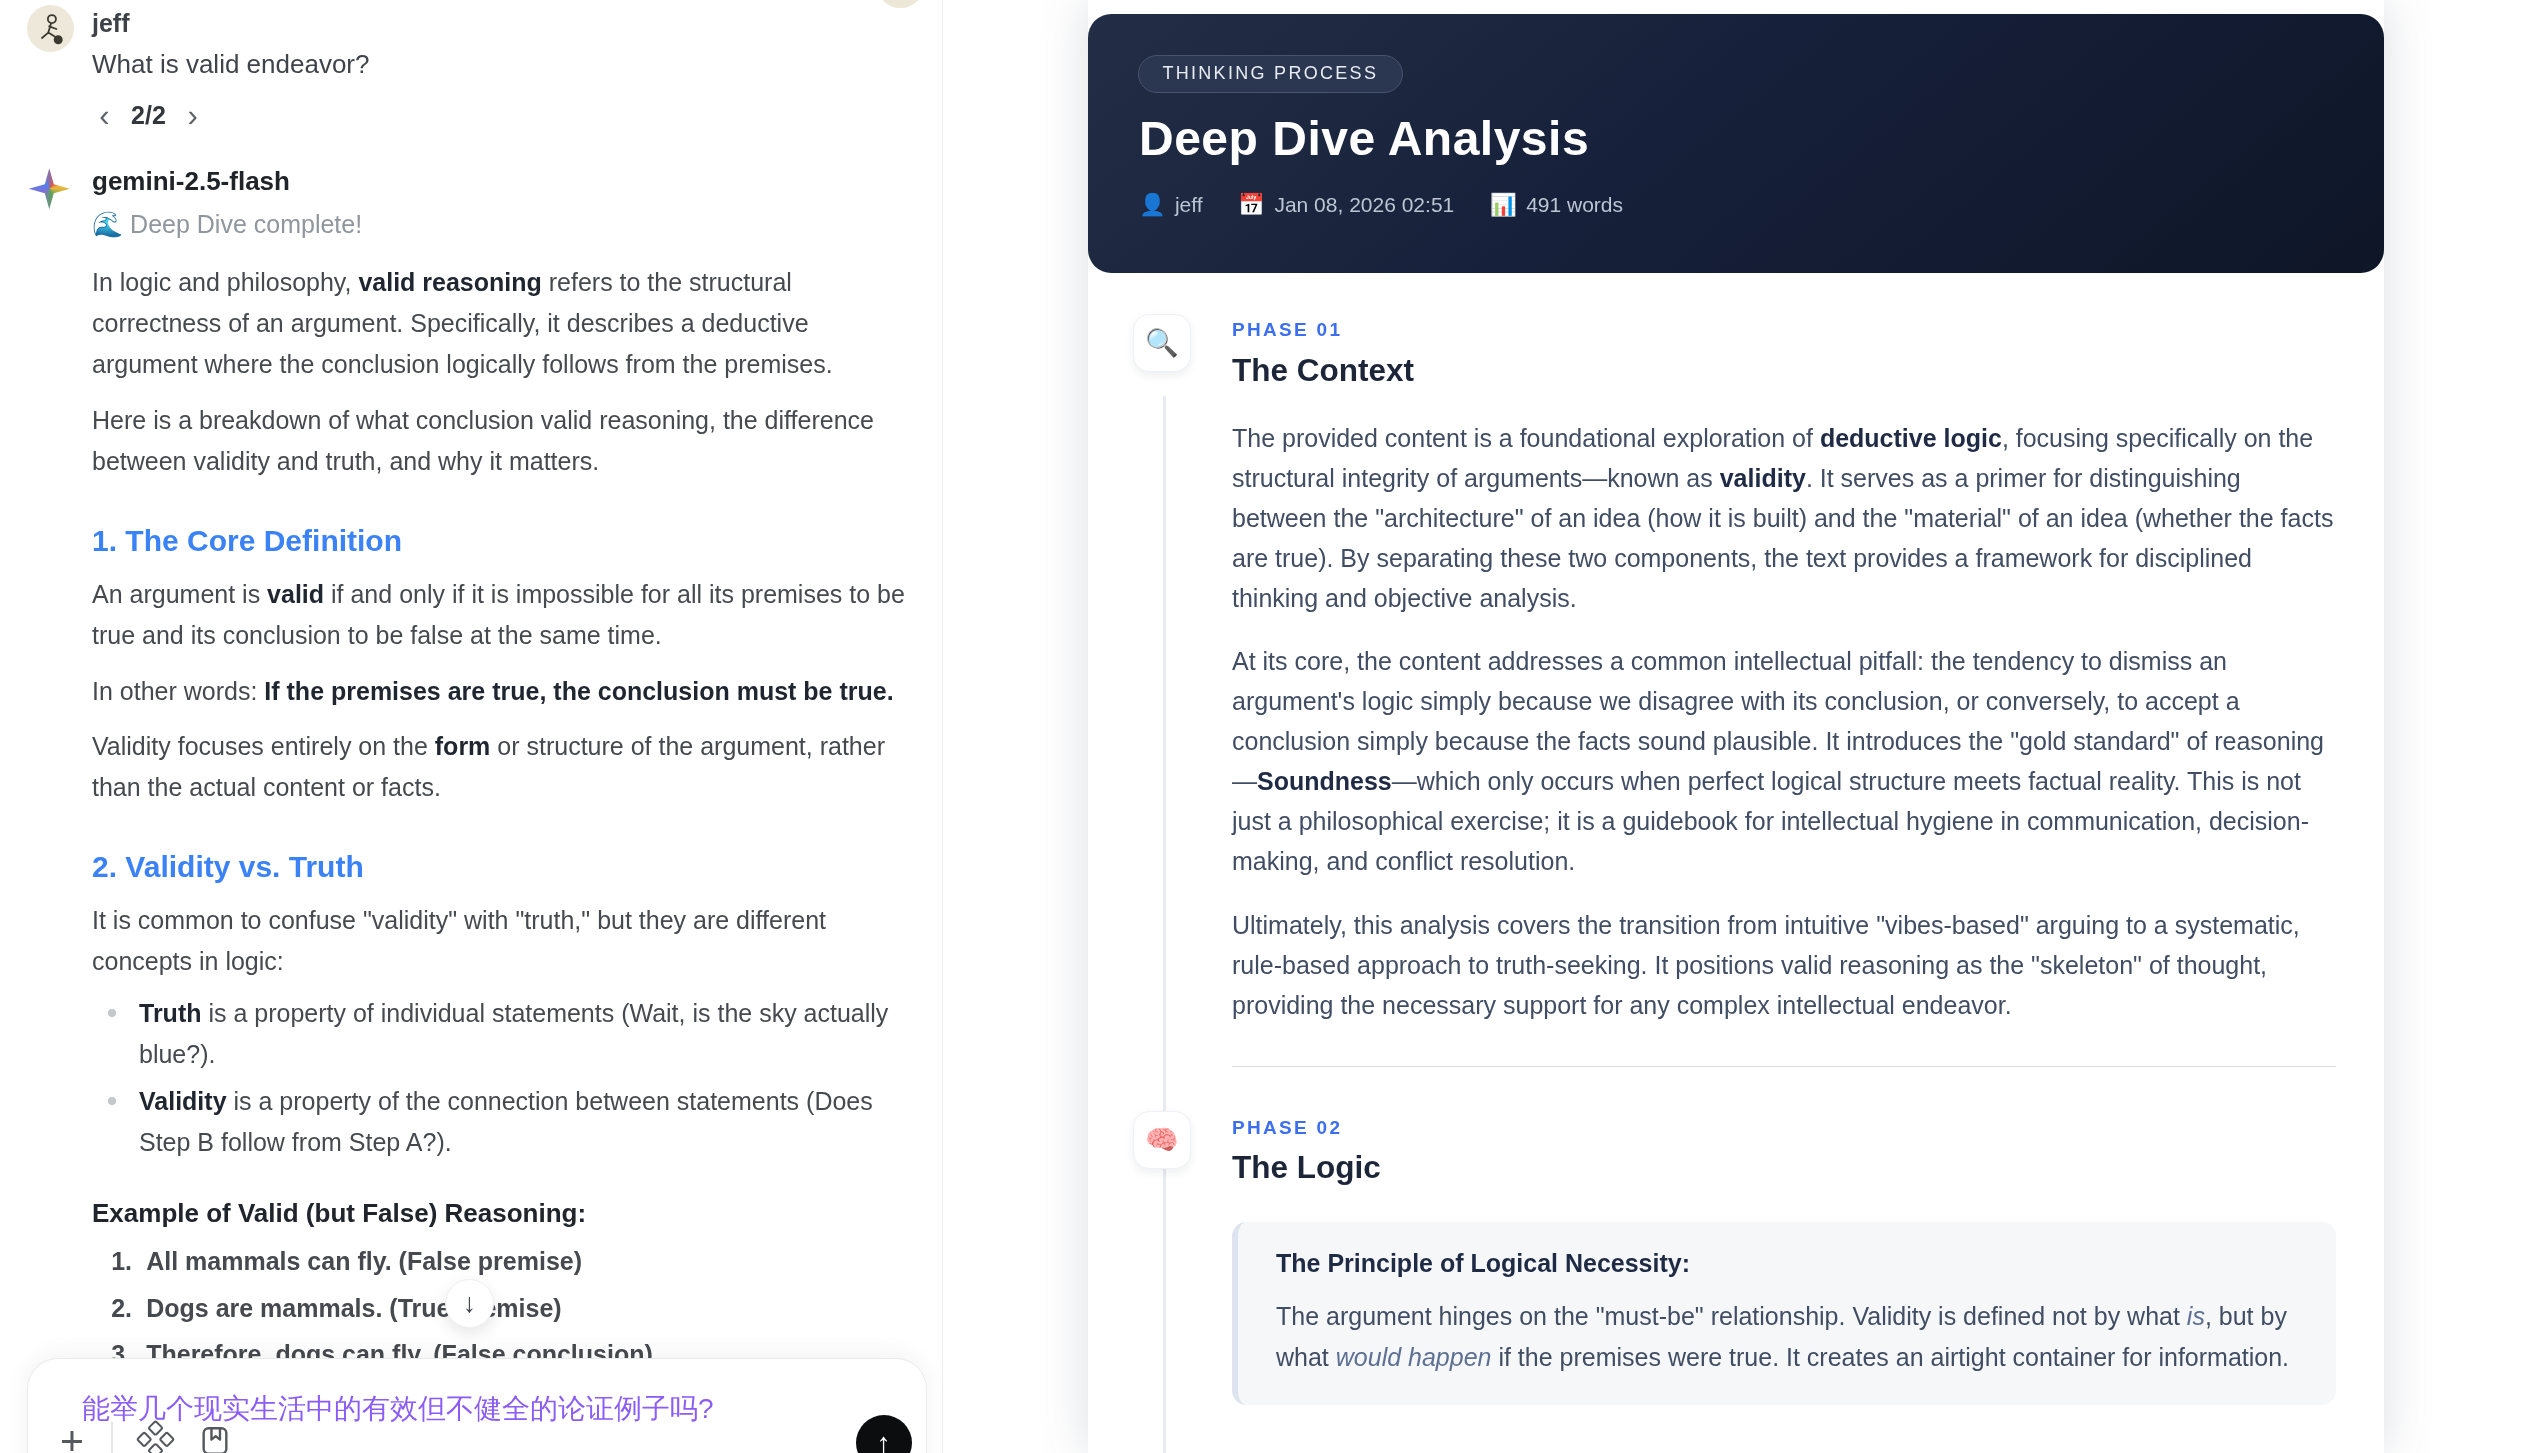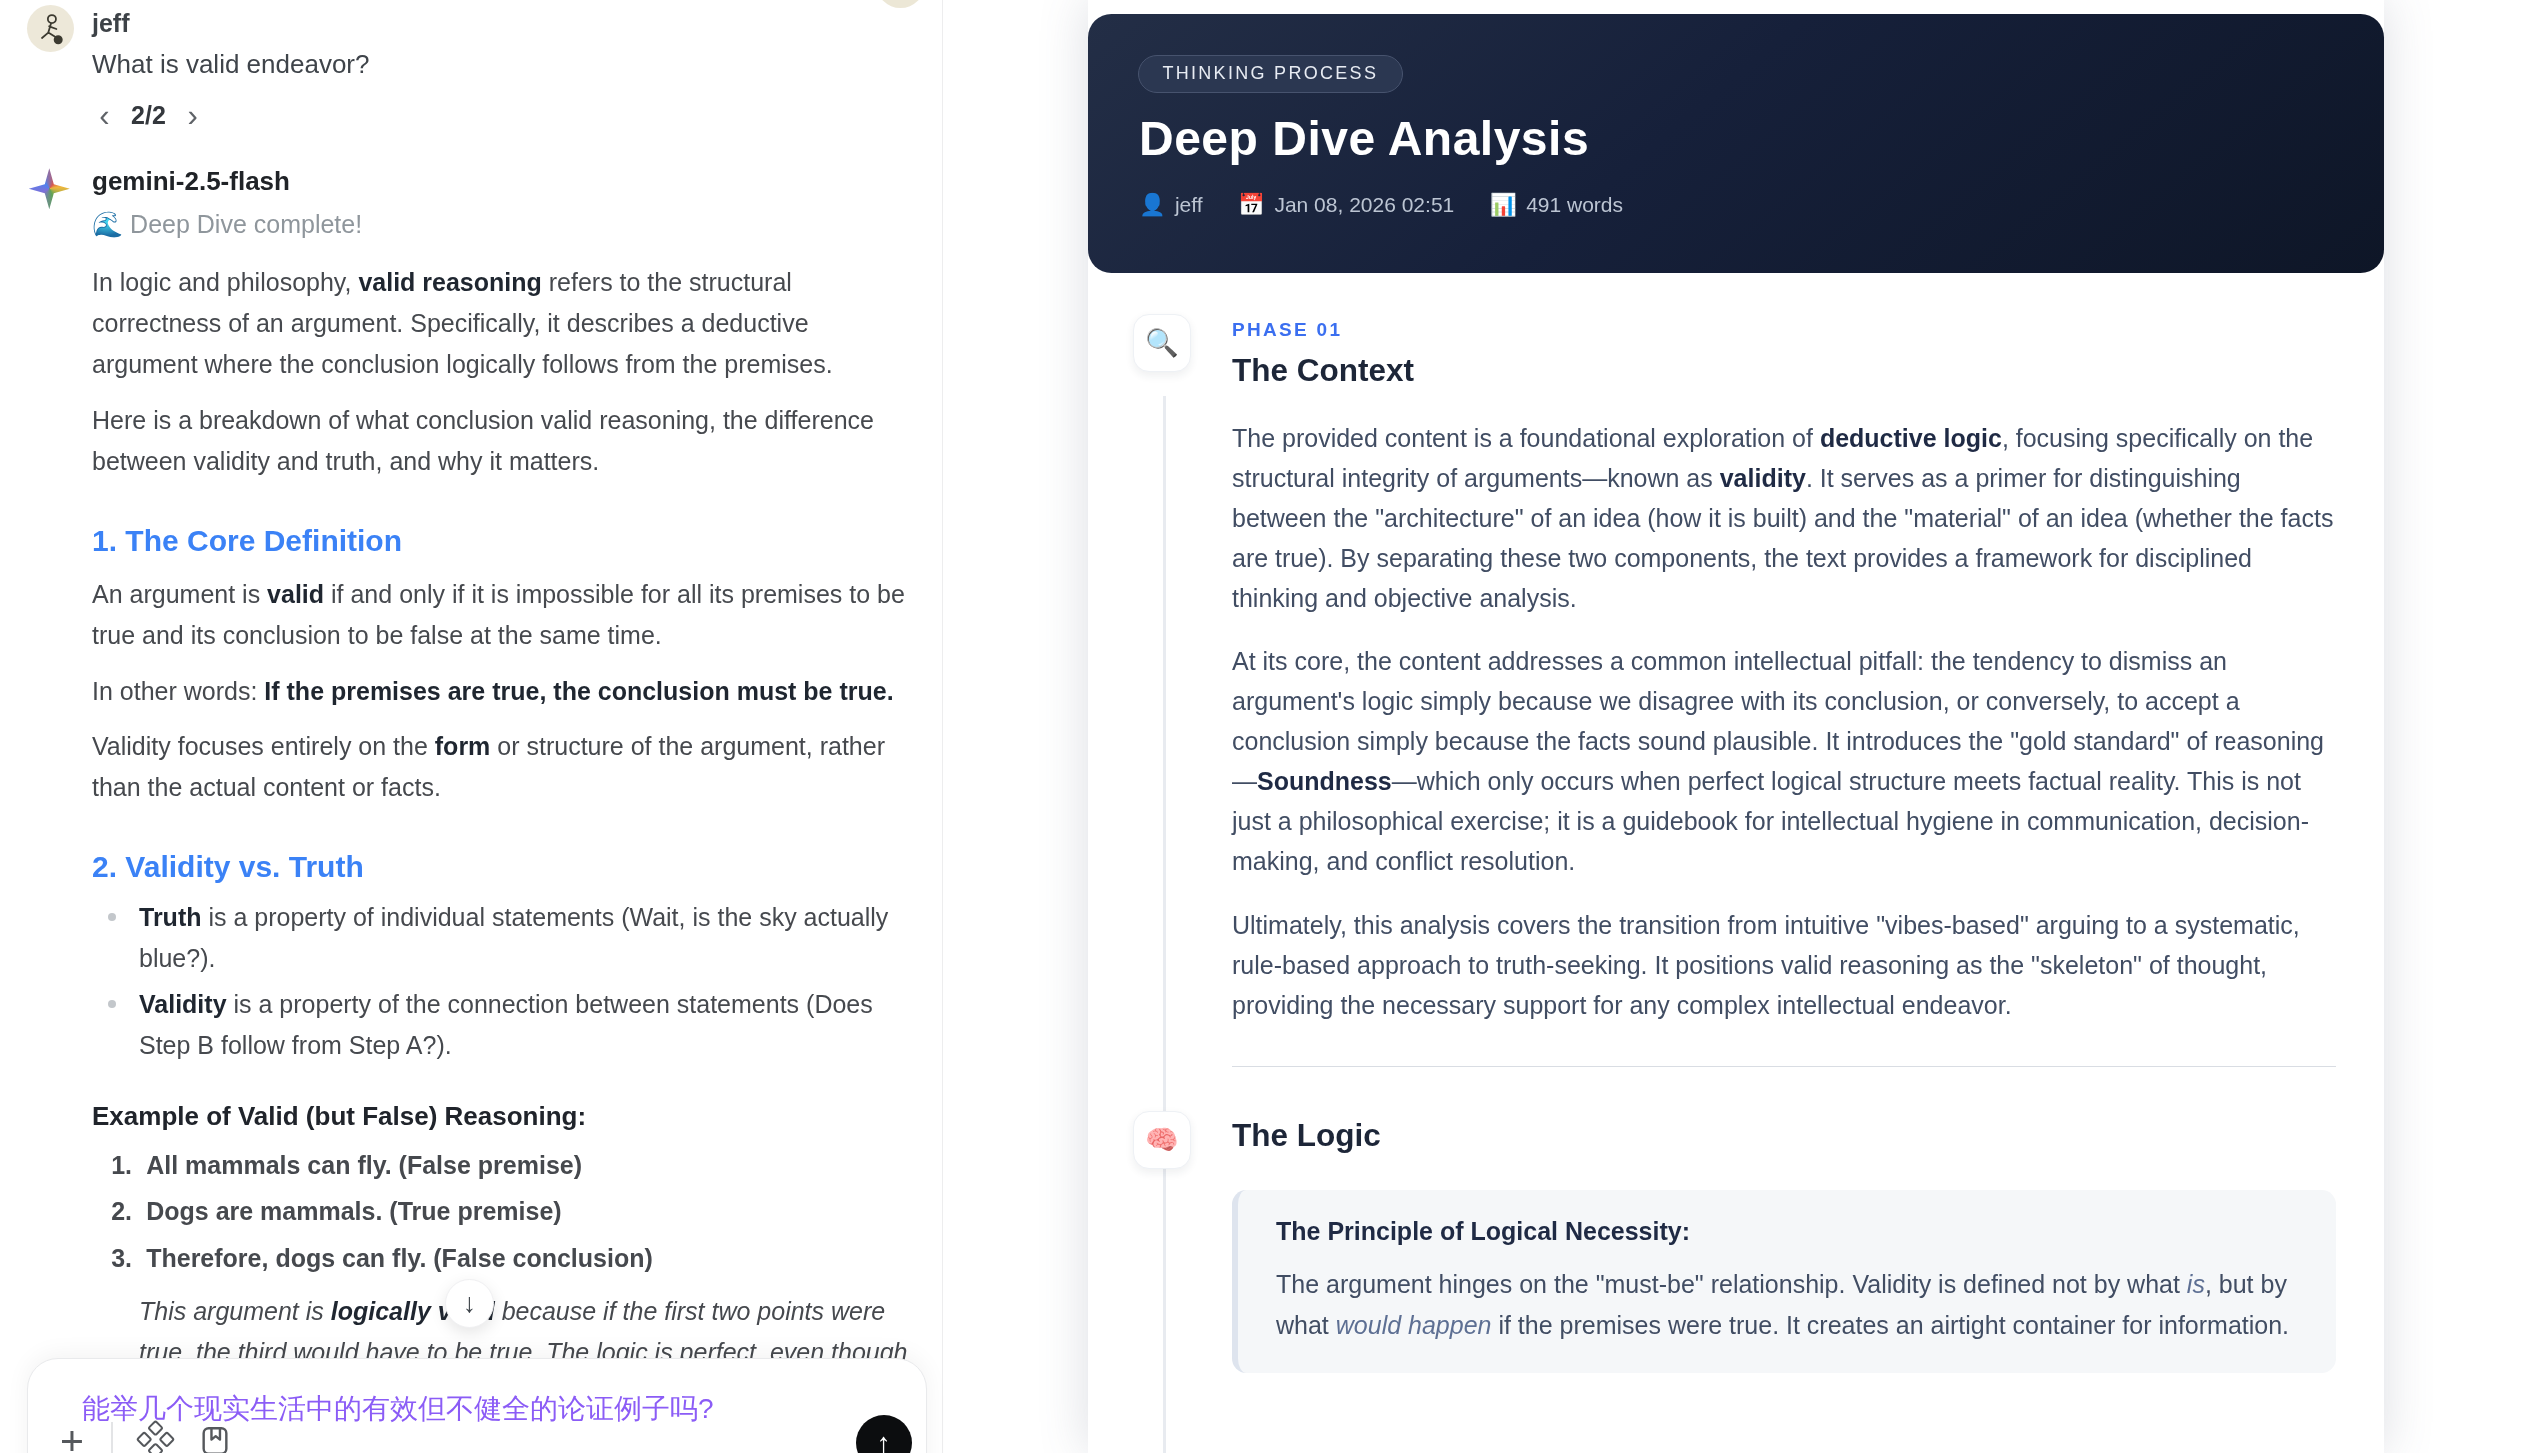--- a/index.html
+++ b/index.html
@@ -140,20 +140,21 @@
       <div class="ai-status">🌊 Deep Dive complete!</div>
 
       <div class="ai-body">
         <p>In logic and philosophy, <b>valid reasoning</b> refers to the structural correctness of an argument. Specifically, it describes a deductive argument where the conclusion logically follows from the premises.</p>
         <p>Here is a breakdown of what conclusion valid reasoning, the difference between validity and truth, and why it matters.</p>
         <h3>1. The Core Definition</h3>
         <p>An argument is <b>valid</b> if and only if it is impossible for all its premises to be true and its conclusion to be false at the same time.</p>
         <p>In other words: <b>If the premises are true, the conclusion must be true.</b></p>
         <p>Validity focuses entirely on the <b>form</b> or structure of the argument, rather than the actual content or facts.</p>
         <h3>2. Validity vs. Truth</h3>
+        <p>It is common to confuse "validity" with "truth," but they are different concepts in logic:</p>
         <ul>
           <li><b>Truth</b> is a property of individual statements (Wait, is the sky actually blue?).</li>
           <li><b>Validity</b> is a property of the connection between statements (Does Step B follow from Step A?).</li>
         </ul>
         <h4>Example of Valid (but False) Reasoning:</h4>
         <ol>
           <li>All mammals can fly. (False premise)</li>
           <li>Dogs are mammals. (True premise)</li>
           <li>Therefore, dogs can fly. (False conclusion)</li>
         </ol>
@@ -222,20 +223,21 @@
       <p class="doc-p">The provided content is a foundational exploration of <b>deductive logic</b>, focusing specifically on the structural integrity of arguments—known as <b>validity</b>. It serves as a primer for distinguishing between the "architecture" of an idea (how it is built) and the "material" of an idea (whether the facts are true). By separating these two components, the text provides a framework for disciplined thinking and objective analysis.</p>
       <p class="doc-p">At its core, the content addresses a common intellectual pitfall: the tendency to dismiss an argument's logic simply because we disagree with its conclusion, or conversely, to accept a conclusion simply because the facts sound plausible. It introduces the "gold standard" of reasoning—<b>Soundness</b>—which only occurs when perfect logical structure meets factual reality. This is not just a philosophical exercise; it is a guidebook for intellectual hygiene in communication, decision-making, and conflict resolution.</p>
       <p class="doc-p">Ultimately, this analysis covers the transition from intuitive "vibes-based" arguing to a systematic, rule-based approach to truth-seeking. It positions valid reasoning as the "skeleton" of thought, providing the necessary support for any complex intellectual endeavor.</p>
       <hr class="sep">
     </section>
 
     <section class="phase phase-2">
       <div class="phase-icon">
         <span>🧠</span>
       </div>
+      <div class="phase-label">PHASE 02</div>
       <h2 class="phase-title">The Logic</h2>
 
       <div class="callout">
         <div class="callout-title">The Principle of Logical Necessity:</div>
         <div class="callout-body">The argument hinges on the "must-be" relationship. Validity is defined not by what <i>is</i>, but by what <i>would happen</i> if the premises were true. It creates an airtight container for information.</div>
       </div>
 
     </section>
   </div>
 </div>

